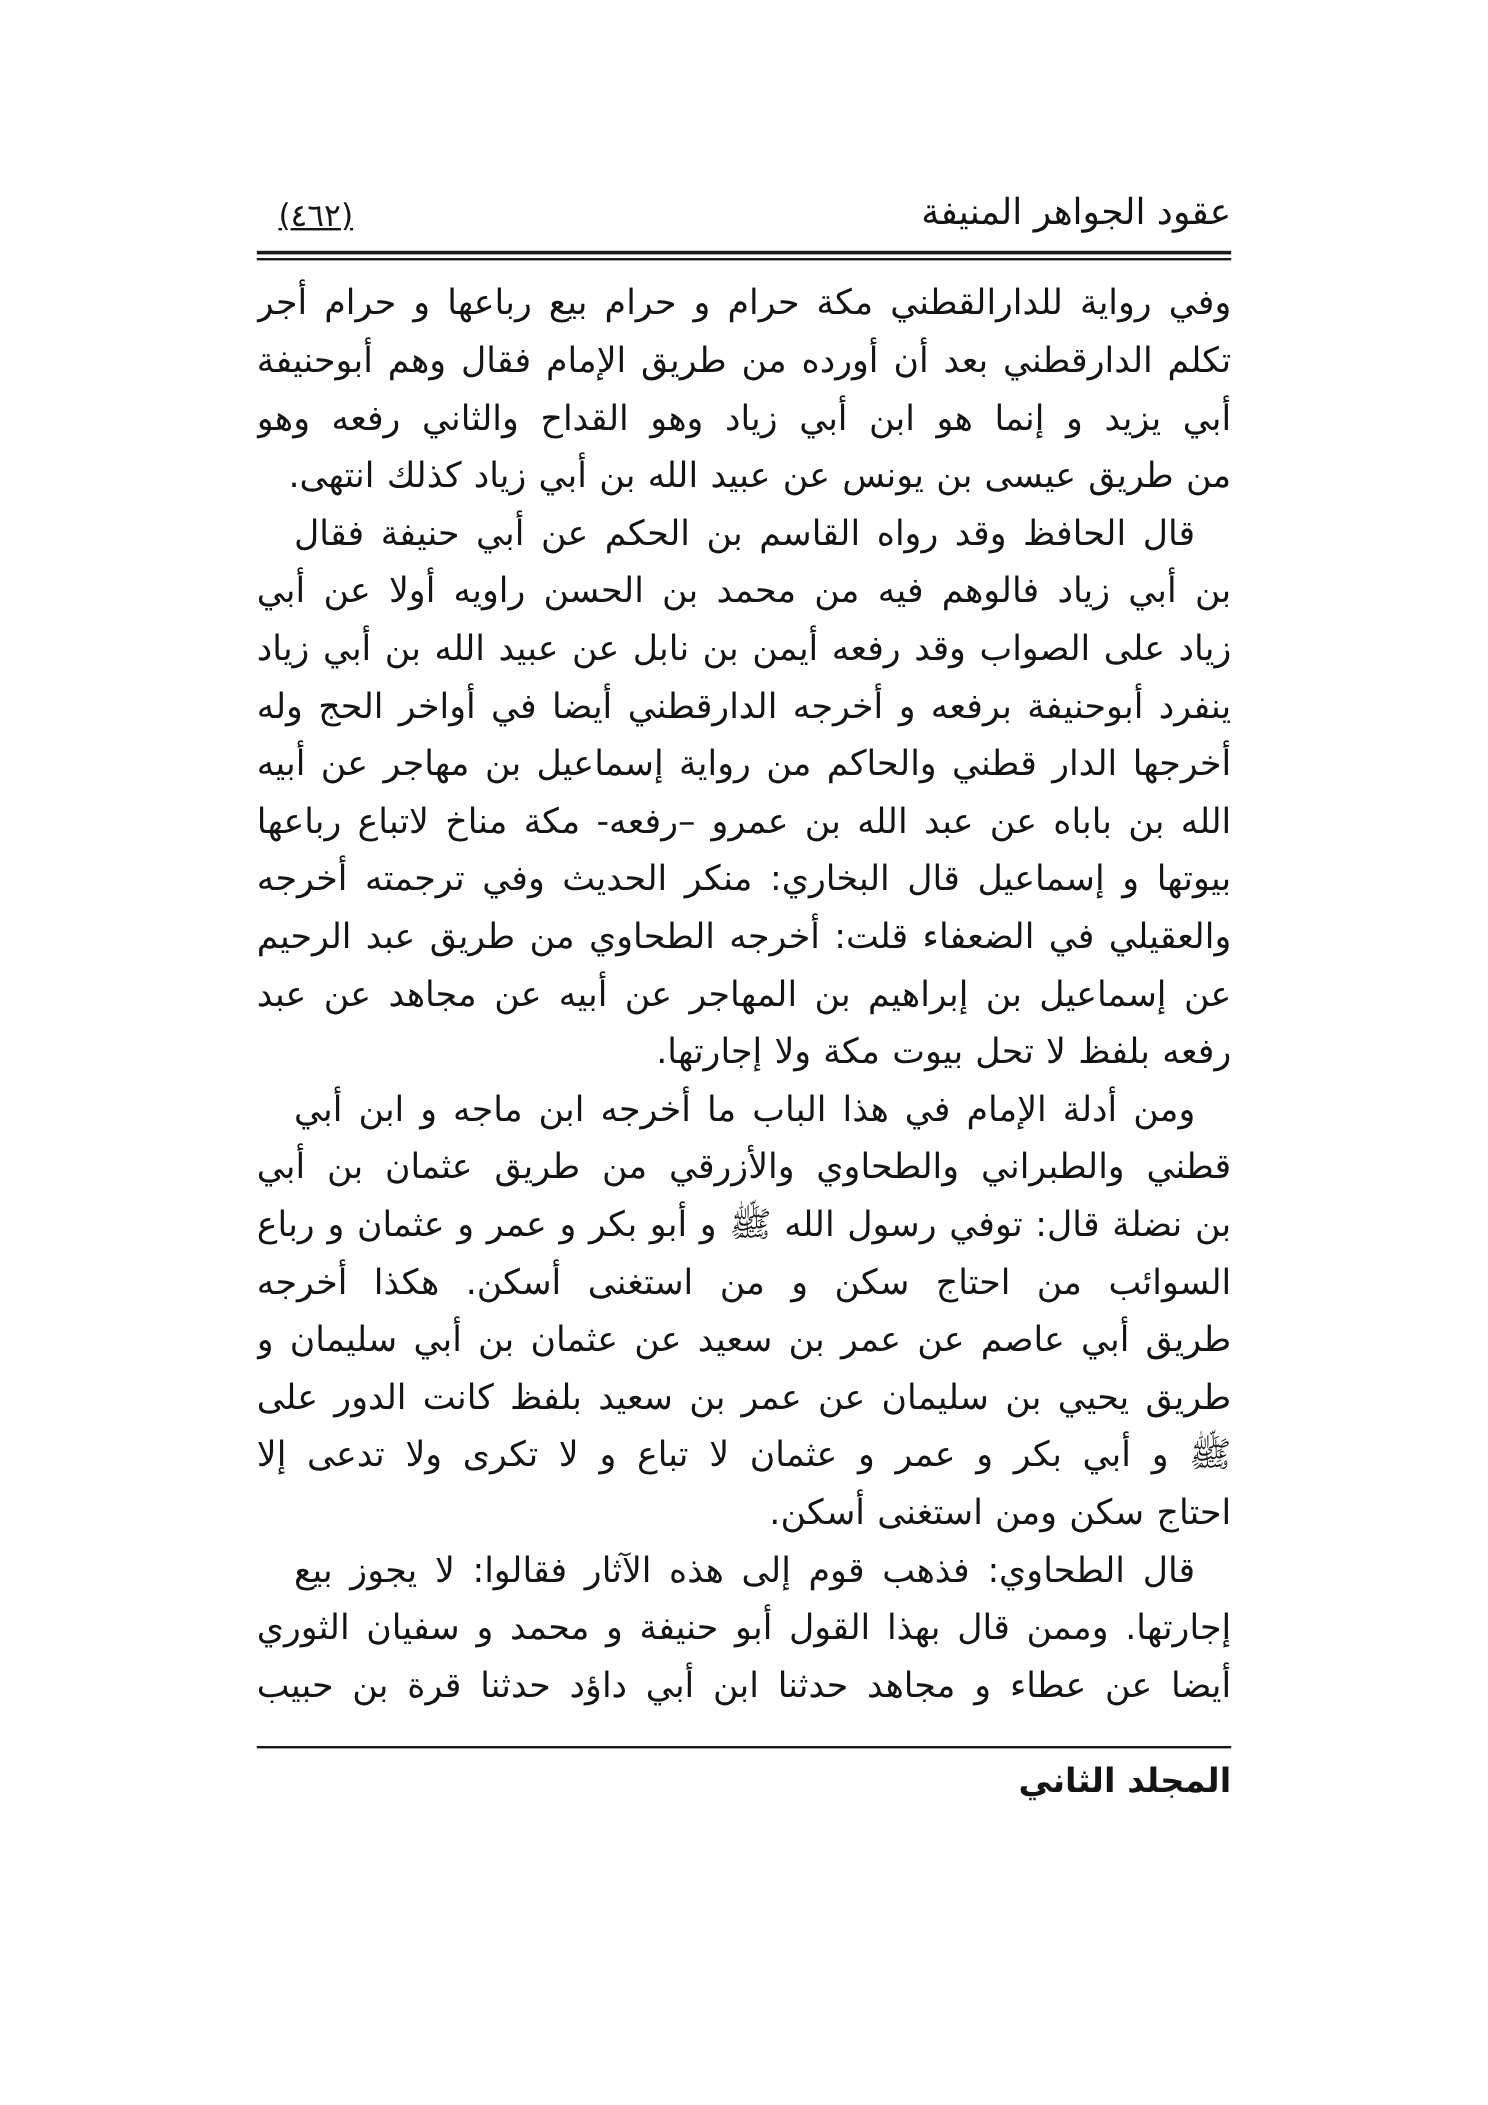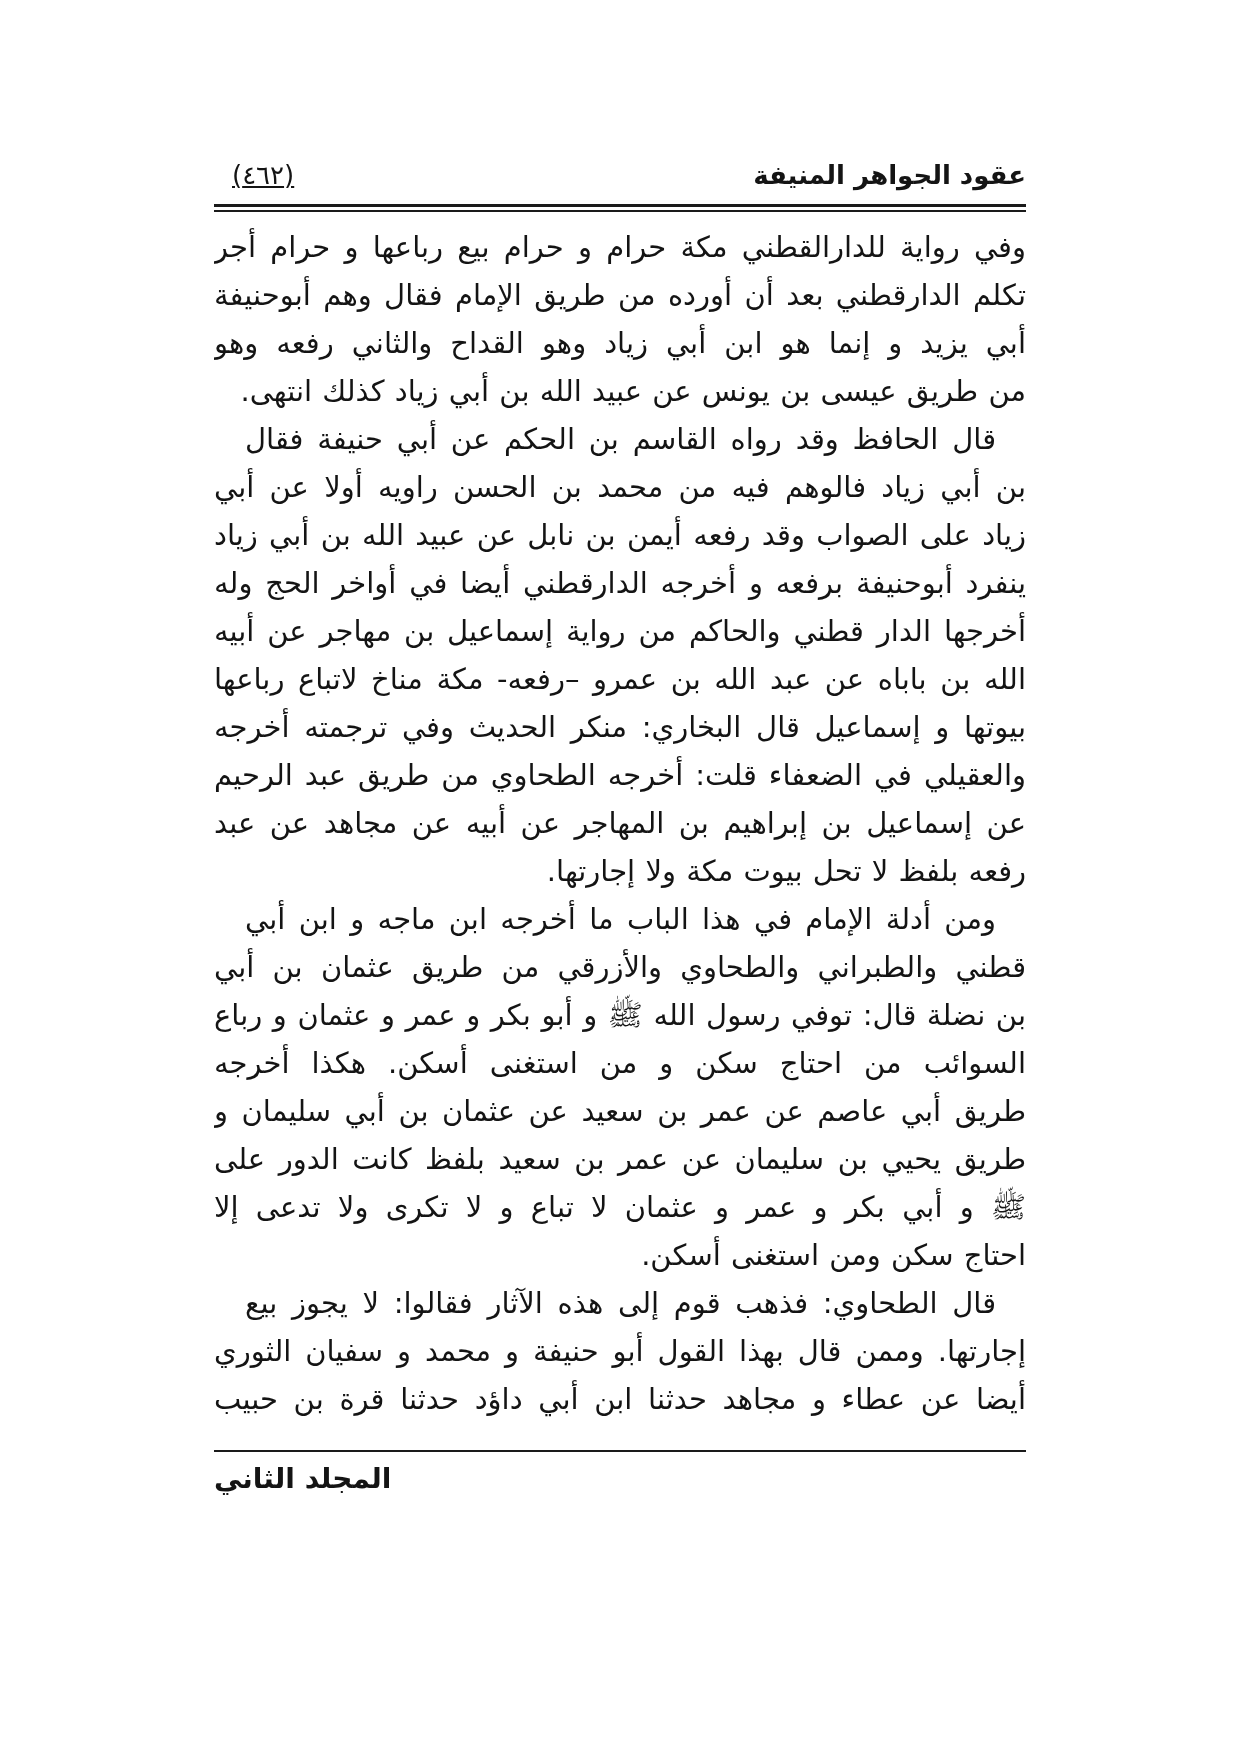--- a/index.html
+++ b/index.html
@@ -24,22 +24,22 @@
     padding-top: 160px;
   }
   
   .header-row {
     display: flex;
     justify-content: space-between;
     align-items: flex-end;
     direction: rtl;
   }
   .book-title {
-    font-weight: 700;
-    font-size: 26px;
+    font-weight: 400;
+    font-size: 30px;
     line-height: 1.2;
     letter-spacing: -0.5px;
     text-align: right;
   }
   .page-number {
     font-size: 26px;
     line-height: 1.2;
     padding-left: 18px;
     text-decoration: underline;
   }
@@ -69,21 +69,21 @@
     padding-right: 30px;
     margin-left: 31px;
   }
   
   .footer-rule {
     margin-top: 27px;
     border-top: 2px solid #1a1a1a;
   }
   .volume-footer {
     margin-top: 9px;
-    text-align: left;
+    text-align: right;
     font-weight: 700;
     font-size: 28px;
     line-height: 1.3;
   }
 </style>
 </head>
 <body>
 
 <div class="page">
   <div class="content">

